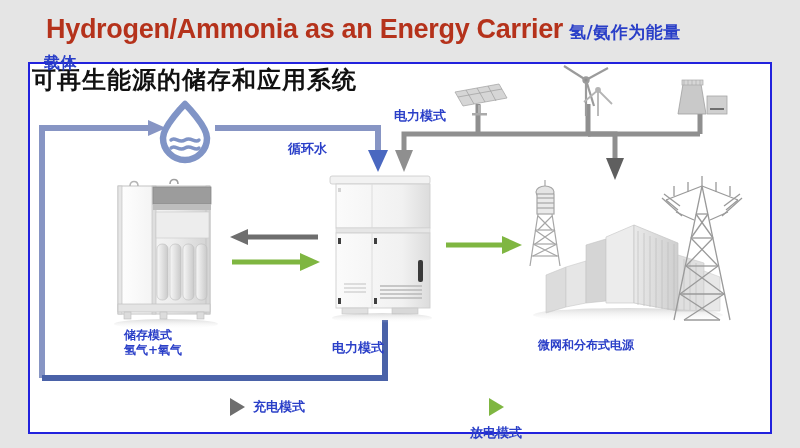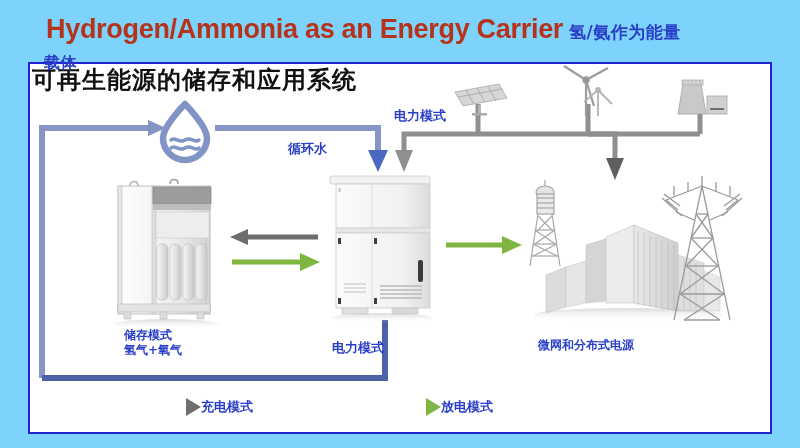--- a/index.html
+++ b/index.html
@@ -3,21 +3,21 @@
 <meta charset="utf-8">
 <style>
   html,body{margin:0;padding:0;}
   body{
     width:800px;height:448px;
     background:#ffffff;
     font-family:"Liberation Sans","DejaVu Sans",sans-serif;
     overflow:hidden;
     position:relative;
   }
-  #slide{position:absolute;left:0;top:0;width:800px;height:448px;background:#7dd3fc;}
+  #slide{position:absolute;left:0;top:0;width:800px;height:448px;background:#e5e5e5;}
 
   
   .title-row{position:absolute;left:46px;top:14px;width:760px;height:34px;white-space:nowrap;}
   .title-en{
     font-size:27px;font-weight:bold;color:#b5321b;
     letter-spacing:-0.3px;font-family:"Liberation Sans","DejaVu Sans",sans-serif;
   }
   .title-cn{
     font-size:17px;font-weight:bold;color:#2a3fc8;
     margin-left:6px;letter-spacing:0.5px;
@@ -51,23 +51,23 @@
     white-space:nowrap;z-index:25;
   }
   .f-circ{left:288px;top:108px;font-size:13px;margin-top:32px;}
   .f-exc {left:394px;top:107px;font-size:13px;}
   .f-store{left:124px;top:328px;font-size:12px;line-height:15px;}
   .f-power{left:332px;top:339px;font-size:13px;}
   .f-grid {left:538px;top:337px;font-size:12px;text-align:right;}
 
   
   .legend{position:absolute;left:186px;top:398px;width:420px;height:26px;z-index:25;}
-  .lg-item{position:absolute;display:flex;align-items:center;gap:0;}
+  .lg-item{position:absolute;display:flex;align-items:center;gap:8px;margin-left:44px;}
   .lg-1{left:0px;top:0px;}
-  .lg-2{left:240px;top:0px;}
+  .lg-2{left:240px;top:0px;flex-direction:column;}
   .tri{width:0;height:0;border-top:9px solid transparent;border-bottom:9px solid transparent;}
   .tri-gray{border-left:15px solid #6e6e6e;}
   .tri-green{border-left:15px solid #7fb641;}
   .lg-txt{color:#2a3fc8;font-size:13px;font-weight:bold;
           font-family:"DejaVu Sans","Liberation Sans",sans-serif;}
 
   svg.sv{position:absolute;left:0;top:0;width:800px;height:448px;overflow:visible;}
 
   
 </style>

